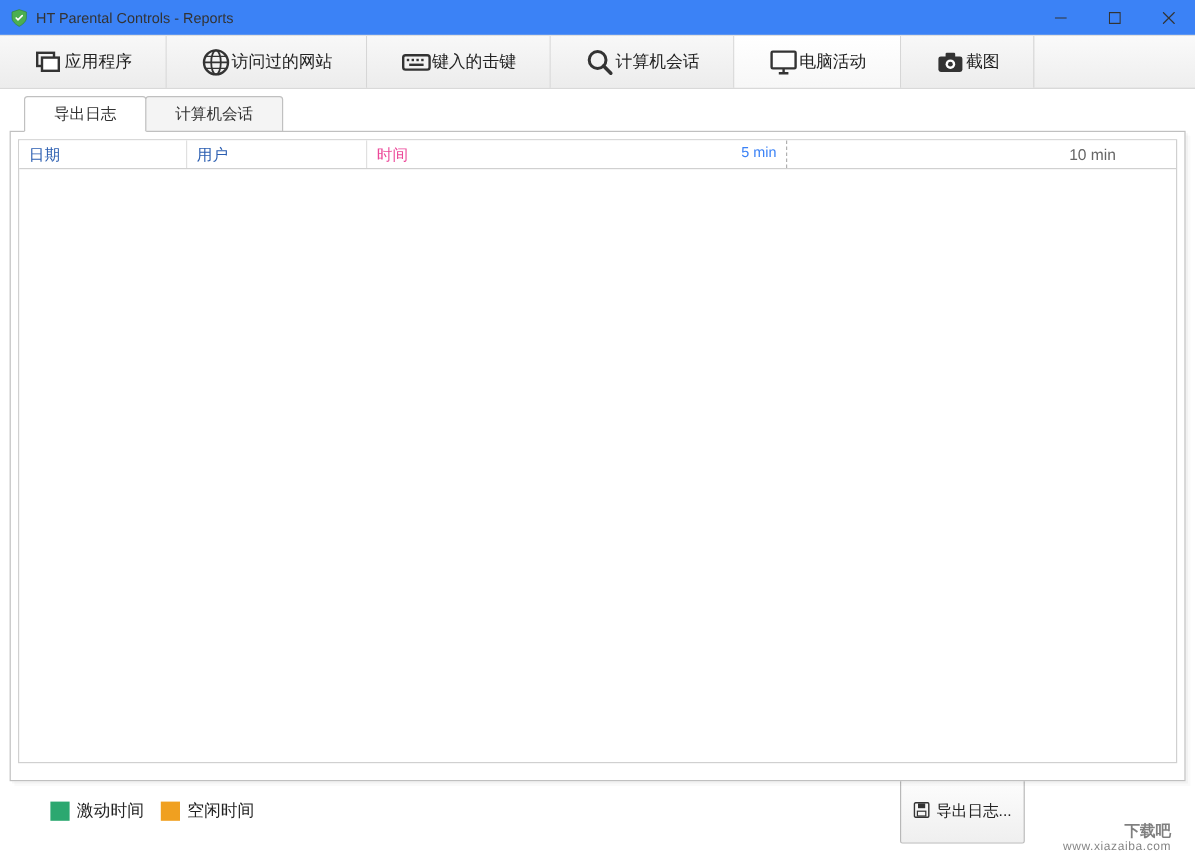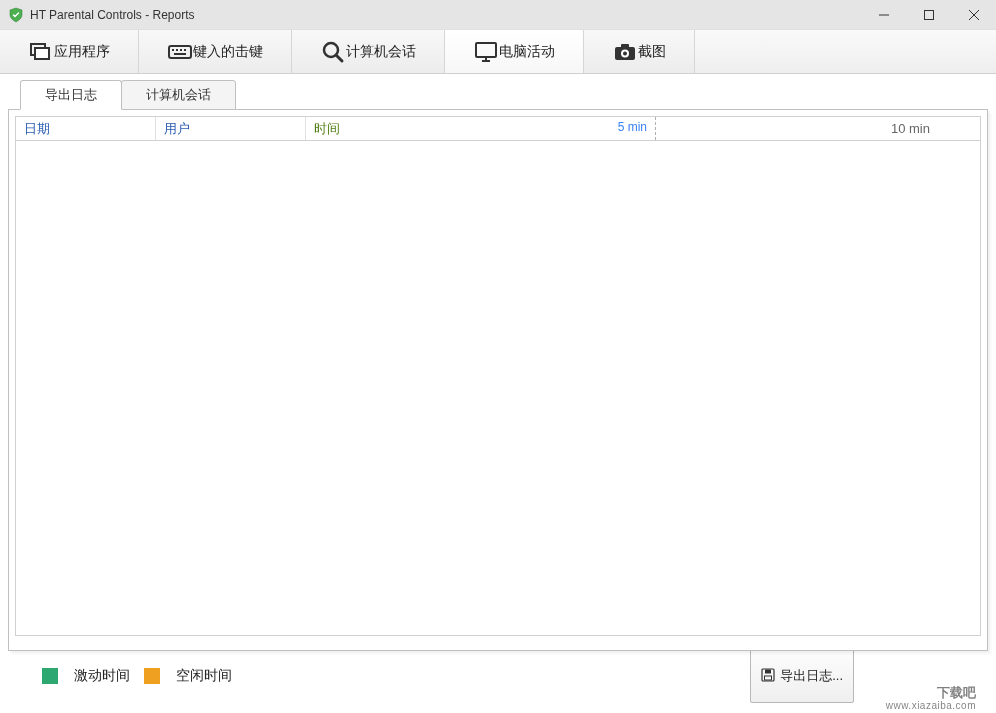--- a/index.html
+++ b/index.html
@@ -11,21 +11,21 @@
     }
     body {
       background: #ffffff;
       width: 996px;
       height: 713px;
       overflow: hidden;
       position: relative;
     }
     .titlebar {
       height: 30px;
-      background: #e5e5e5;
+      background: #3b82f6;
       border-bottom: 1px solid #e0e0e0;
       display: flex;
       align-items: center;
       padding-left: 8px;
     }
     .titlebar-icon {
       width: 16px;
       height: 16px;
       margin-right: 6px;
       display: flex;
@@ -138,38 +138,38 @@
     }
     .th.date { width: 140px; }
     .th.user { width: 150px; }
     .th.time { width: 350px; border-right-style: dashed; border-right-color: #b0b0b0; }
     .th.gap { flex: 1; justify-content: flex-end; color: #666; border-right: none; font-size: 12px; padding-right: 50px;}
     .time-label-wrap {
       display: flex;
       justify-content: space-between;
       width: 100%;
     }
-    .time-label-left { color: #4d7c0f; }
+    .time-label-left { color: #ec4899; }
     .time-label-right { color: #3b82f6; font-size: 12px; }
     .footer {
       display: flex;
       align-items: center;
       justify-content: space-between;
       padding: 10px 14px 0 34px;
       height: 40px;
     }
     .legend {
       display: flex;
       align-items: center;
       gap: 14px;
     }
     .legend-item {
       display: flex;
       align-items: center;
-      gap: 16px;
+      gap: 6px;
     }
     .swatch {
       width: 16px;
       height: 16px;
     }
     .swatch.green { background: #2ca870; }
     .swatch.orange { background: #f0a020; }
     .legend-item span.lbl { color: #222; font-size: 14px; }
     .export-btn {
       display: flex;
@@ -238,20 +238,32 @@
 
 <div class="toolbar">
   <div class="tool-btn">
     <span class="ticon">
       <svg width="26" height="26" viewBox="0 0 26 26">
           <rect x="3" y="5" width="14" height="11" fill="none" stroke="#333" stroke-width="2"></rect>
           <rect x="7" y="9" width="14" height="11" fill="#fff" stroke="#333" stroke-width="2"></rect>
         </svg>
     </span>
     <span class="lbl">应用程序</span>
+  </div>
+  <div class="tool-btn">
+    <span class="ticon">
+      <svg width="26" height="26" viewBox="0 0 26 26">
+          <circle cx="13" cy="13" r="10" fill="none" stroke="#333" stroke-width="2"></circle>
+          <ellipse cx="13" cy="13" rx="4" ry="10" fill="none" stroke="#333" stroke-width="1.5"></ellipse>
+          <line x1="3" y1="13" x2="23" y2="13" stroke="#333" stroke-width="1.5"></line>
+          <line x1="4.5" y1="8" x2="21.5" y2="8" stroke="#333" stroke-width="1.2"></line>
+          <line x1="4.5" y1="18" x2="21.5" y2="18" stroke="#333" stroke-width="1.2"></line>
+        </svg>
+    </span>
+    <span class="lbl">访问过的网站</span>
   </div>
   <div class="tool-btn">
     <span class="ticon">
       <svg width="26" height="26" viewBox="0 0 26 26">
           <rect x="2" y="7" width="22" height="12" rx="2" fill="none" stroke="#333" stroke-width="2"></rect>
           <rect x="5" y="10" width="2" height="2" fill="#333"></rect>
           <rect x="9" y="10" width="2" height="2" fill="#333"></rect>
           <rect x="13" y="10" width="2" height="2" fill="#333"></rect>
           <rect x="17" y="10" width="2" height="2" fill="#333"></rect>
           <rect x="7" y="14" width="12" height="2" fill="#333"></rect>

